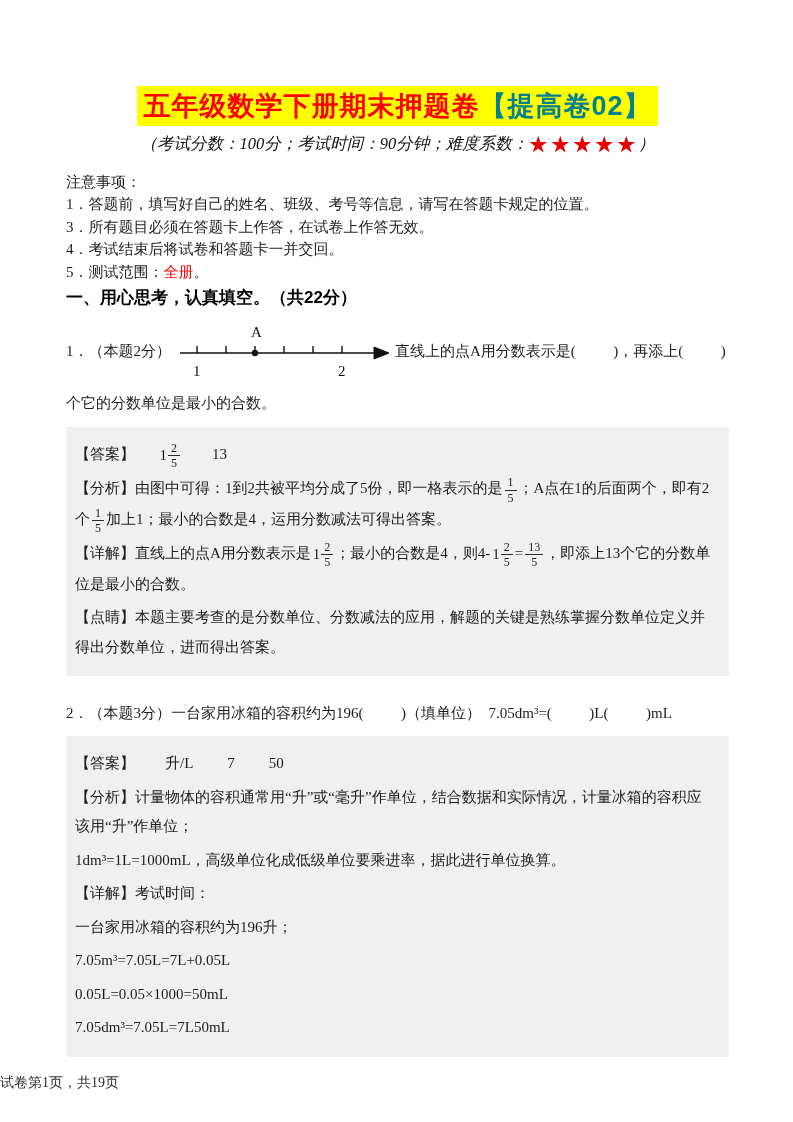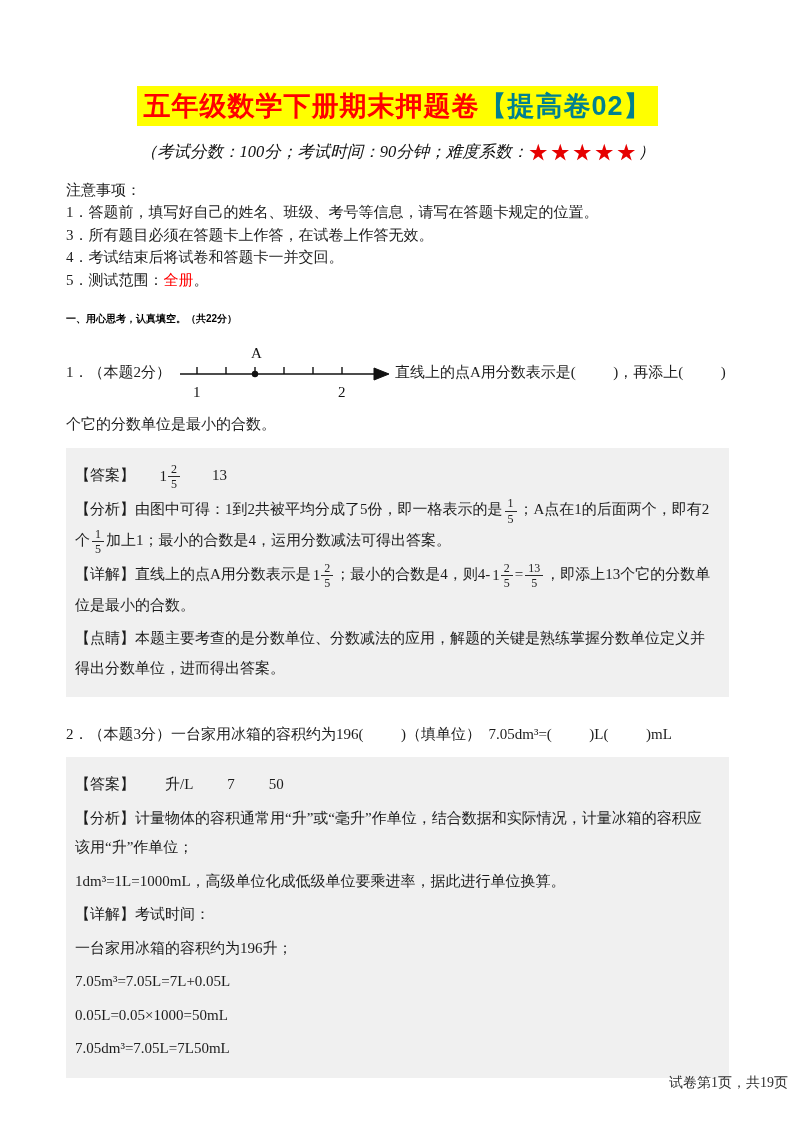--- a/index.html
+++ b/index.html
@@ -27,40 +27,40 @@
     padding: 1px 6px;
     letter-spacing: 1px;
   }
   .t-red  { color: #FF0000; }
   .t-teal { color: #008090; }
   
   .subtitle {
     text-align: center;
     font-style: italic;
     font-size: 16.5px;
-    margin-top: 13px;
+    margin-top: 5px;
     color: #111;
   }
   .stars {
     font-style: normal;
     color: #E60000;
     font-size: 20px;
     letter-spacing: 2px;
     vertical-align: -2px;
   }
   
   .notice { margin-top: 13px; }
   .notice p { margin: 0; line-height: 22.4px; }
   .red { color: #FF0000; margin-top: 9px; }
   
   .section-heading {
     font-family: "Liberation Sans", "DejaVu Sans", sans-serif;
     font-weight: bold;
-    font-size: 10px;
-    margin: 16px 0 0 0;
+    font-size: 17px;
+    margin: 3px 0 0 0;
     line-height: 24px;
     color: #000;
   }
   
   .q1-row {
     display: flex;
     align-items: center;
     margin-top: 8px;
     height: 66px;
     white-space: pre-wrap;
@@ -84,21 +84,21 @@
     text-align: center; font-size: 12px; line-height: 1.2;
   }
   .frac .num { border-bottom: 1px solid #2a2a2a; padding: 0 3px; }
   .frac .den { padding: 0 3px; }
   
   .q2-line { margin: 25px 0 11px 0; line-height: 24px; white-space: pre-wrap; }
   
   .footer {
     position: absolute;
     left: 0; right: 5px; bottom: 30px;
-    text-align: right;
+    text-align: left;
     font-size: 14px;
     color: #2e2e2e;
   }
   
   .numline text { font-family: "Liberation Serif", "DejaVu Serif", serif; font-size: 15px; fill: #111; }
   .numline line, .numline path { stroke: #111; }
 </style>
 </head>
 <body>
 

